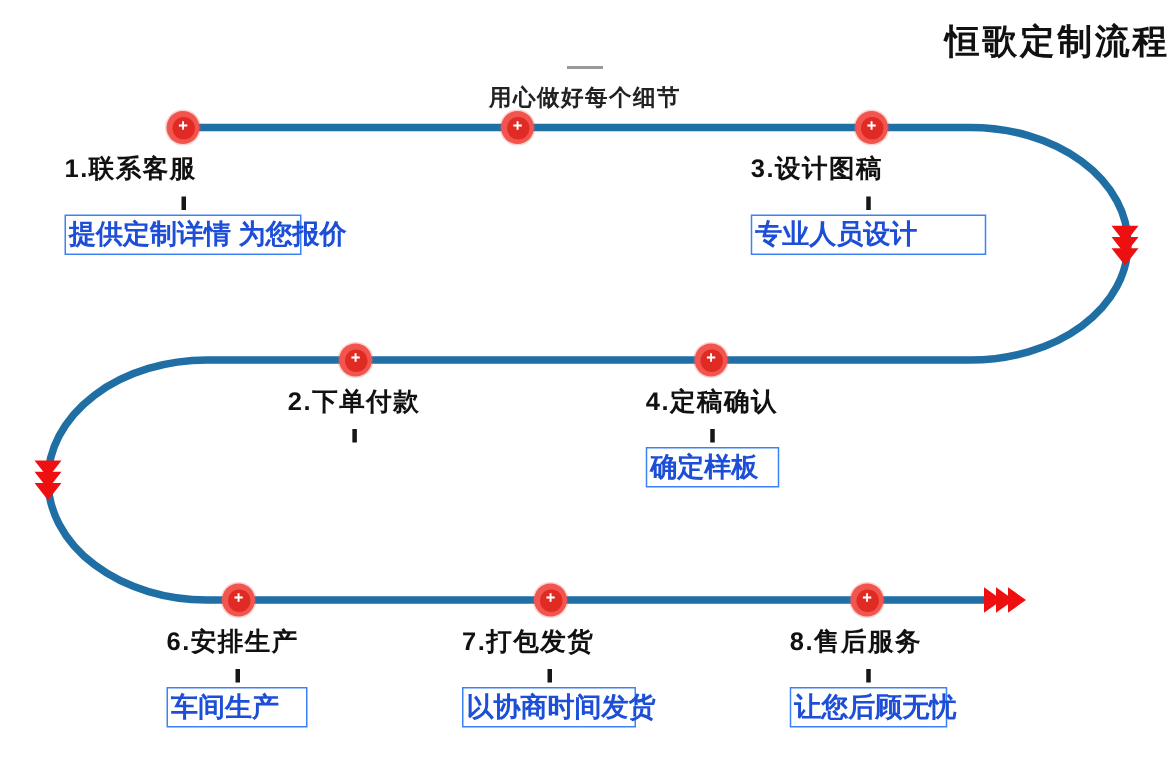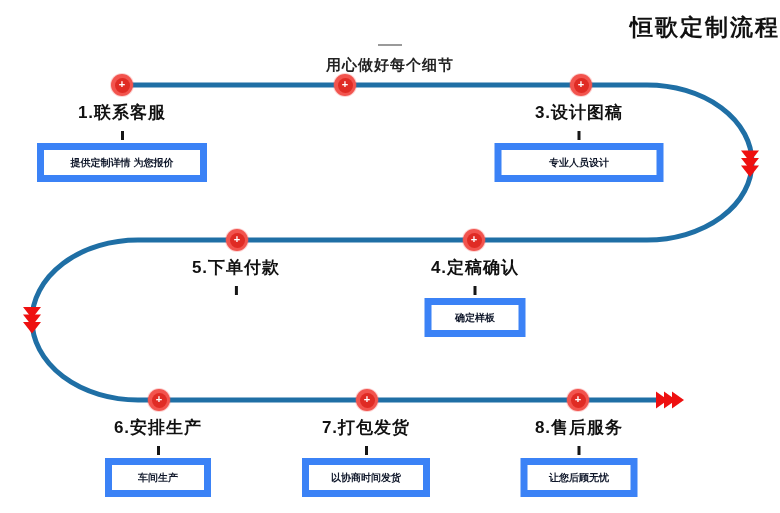--- a/index.html
+++ b/index.html
@@ -40,33 +40,32 @@
     background:#e02b24;
     display:flex;align-items:center;justify-content:center;
   }
   .marker .plus{
     color:#fff;font-size:11px;line-height:11px;font-weight:bold;
     margin-top:-1px;
   }
   .step{
     position:absolute;z-index:1;
     transform:translateX(-50%);
-    text-align:center;
   }
   .step .label{
     font-size:17px;font-weight:bold;color:#111;
     white-space:nowrap;letter-spacing:1px;
   }
   .step .tick{
     width:3px;height:9px;background:#161616;
     margin:7px auto 3px auto;
   }
   .step .note{
-    border:7px solid #3b82f6;background:#fff;
-    font-size:10px;font-weight:600;color:#0f172a;
+    border:1px solid #3b82f6;background:#fff;
+    font-size:18px;font-weight:600;color:#1d4ed8;
     white-space:nowrap;
     height:25px;line-height:25px;
     margin:0 auto;
     padding:0 2px;
   }
 </style>
 </head>
 <body>
 
 <div class="stage">
@@ -144,21 +143,21 @@
     <div class="tick"></div>
     <div class="note" style="width:152px">提供定制详情 为您报价</div>
   </div>
   <div class="step" style="left:579px;top:101px">
     <div class="label">3.设计图稿</div>
     <div class="tick"></div>
     <div class="note" style="width:151px">专业人员设计</div>
   </div>
 
   <div class="step" style="left:236px;top:256px">
-    <div class="label">5.下单付款</div>
+    <div class="label">2.下单付款</div>
     <div class="tick"></div>
   </div>
   <div class="step" style="left:475px;top:256px">
     <div class="label">4.定稿确认</div>
     <div class="tick"></div>
     <div class="note" style="width:83px">确定样板</div>
   </div>
 
   <div class="step" style="left:158px;top:416px">
     <div class="label">6.安排生产</div>

